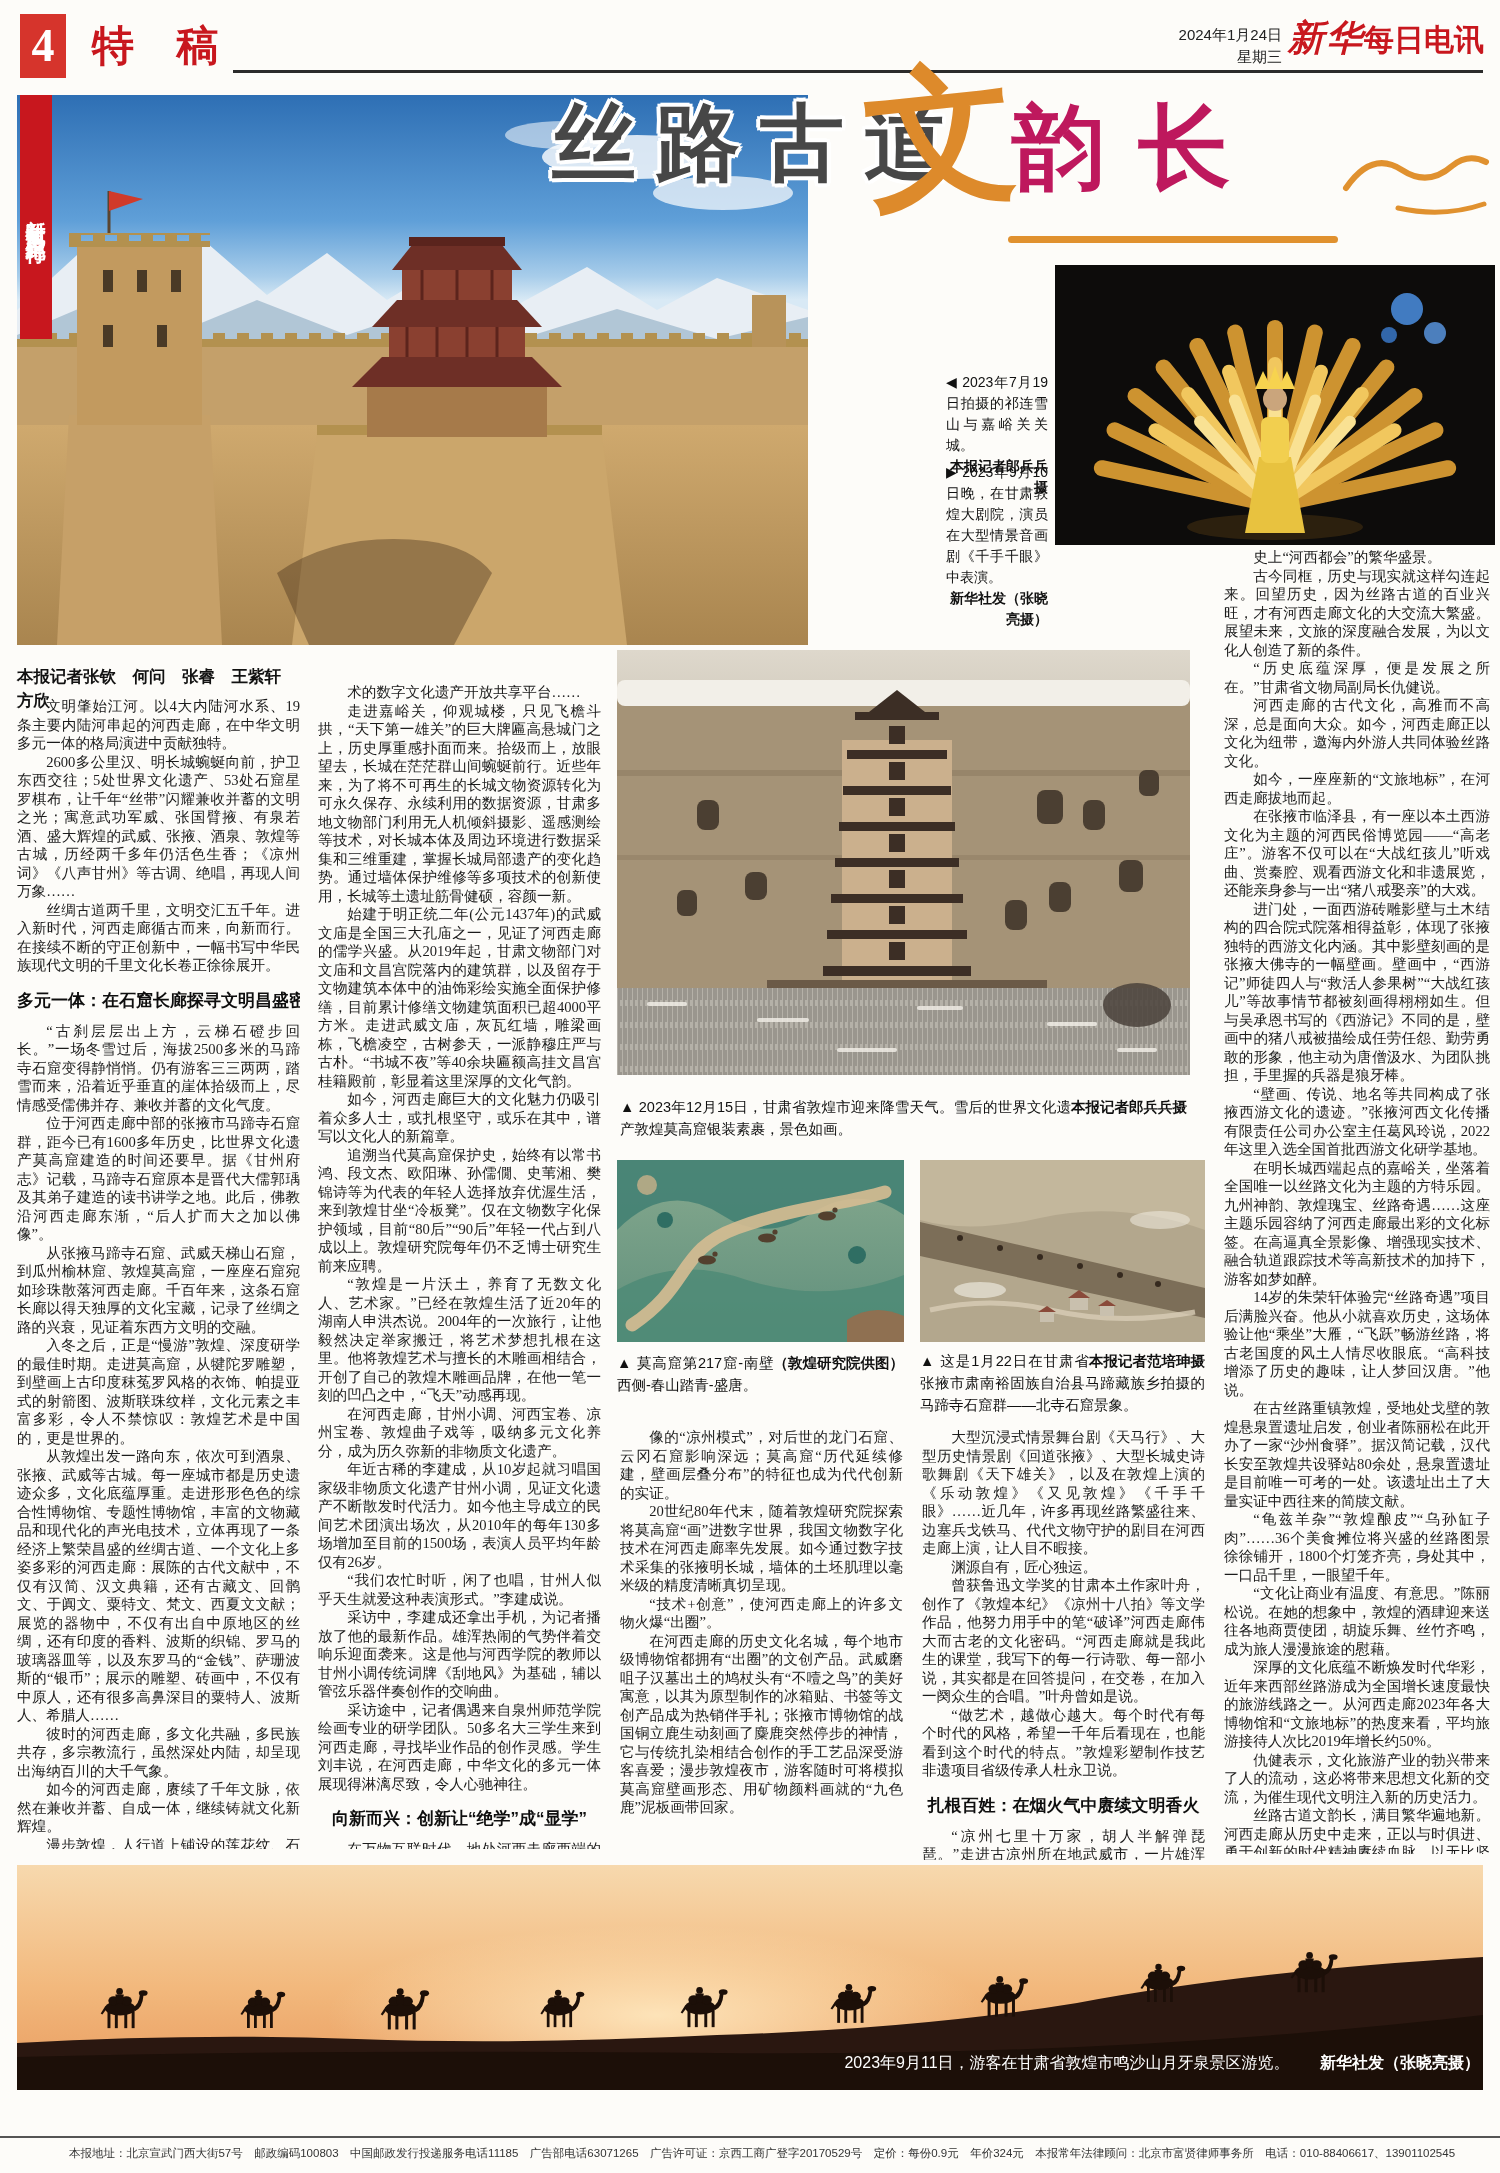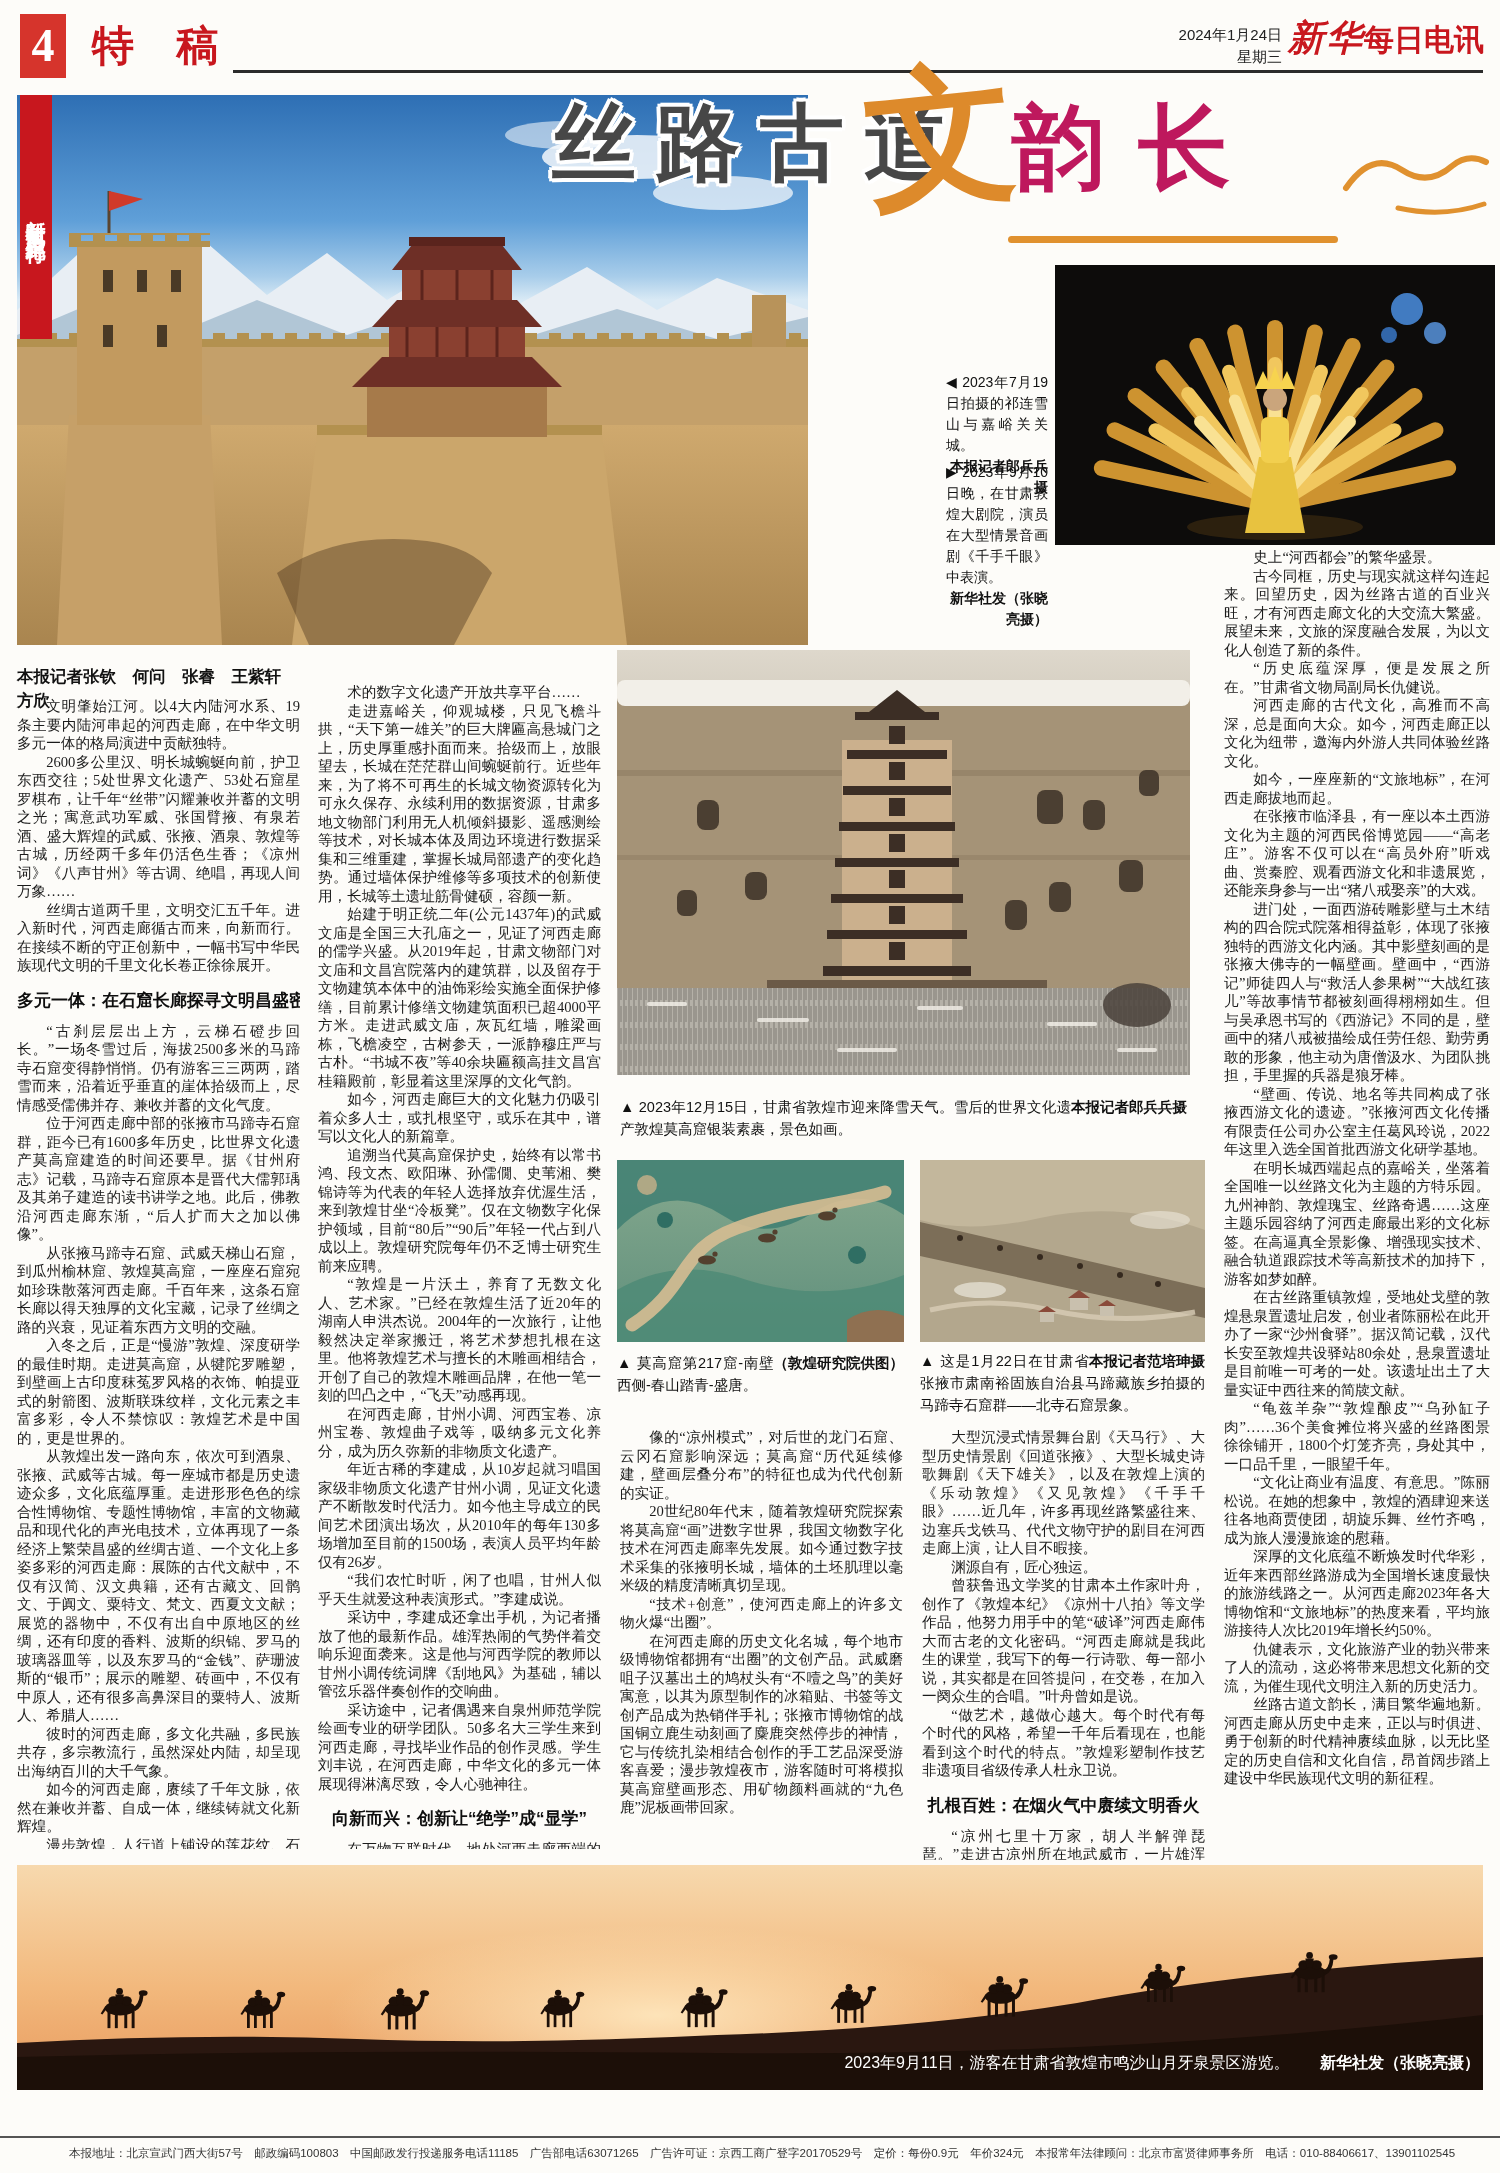--- a/index.html
+++ b/index.html
@@ -240,24 +240,25 @@
       <p>“做艺术，越做心越大。每个时代有每个时代的风格，希望一千年后看现在，也能看到这个时代的特点。”敦煌彩塑制作技艺非遗项目省级传承人杜永卫说。</p>
       <h3>扎根百姓：在烟火气中赓续文明香火</h3>
       <p>“凉州七里十万家，胡人半解弹琵琶。”走进古凉州所在地武威市，一片雄浑古拙的汉风建筑群架起“时空通道”，让游客们体验古人参加宴席、观看乐舞、品葡萄美酒的生活，遥想历</p>
     </div>
   <div class="abs col c5">
       <p>史上“河西都会”的繁华盛景。</p>
       <p>古今同框，历史与现实就这样勾连起来。回望历史，因为丝路古道的百业兴旺，才有河西走廊文化的大交流大繁盛。展望未来，文旅的深度融合发展，为以文化人创造了新的条件。</p>
       <p>“历史底蕴深厚，便是发展之所在。”甘肃省文物局副局长仇健说。</p>
       <p>河西走廊的古代文化，高雅而不高深，总是面向大众。如今，河西走廊正以文化为纽带，邀海内外游人共同体验丝路文化。</p>
       <p>如今，一座座新的“文旅地标”，在河西走廊拔地而起。</p>
-      <p>在张掖市临泽县，有一座以本土西游文化为主题的河西民俗博览园——“高老庄”。游客不仅可以在“高员外府”听戏曲、赏秦腔、观看西游文化和非遗展览，还能亲身参与一出“猪八戒娶亲”的大戏。</p>
+      <p>在张掖市临泽县，有一座以本土西游文化为主题的河西民俗博览园——“高老庄”。游客不仅可以在“大战红孩儿”听戏曲、赏秦腔、观看西游文化和非遗展览，还能亲身参与一出“猪八戒娶亲”的大戏。</p>
       <p>进门处，一面西游砖雕影壁与土木结构的四合院式院落相得益彰，体现了张掖独特的西游文化内涵。其中影壁刻画的是张掖大佛寺的一幅壁画。壁画中，“西游记”师徒四人与“救活人参果树”“大战红孩儿”等故事情节都被刻画得栩栩如生。但与吴承恩书写的《西游记》不同的是，壁画中的猪八戒被描绘成任劳任怨、勤劳勇敢的形象，他主动为唐僧汲水、为团队挑担，手里握的兵器是狼牙棒。</p>
       <p>“壁画、传说、地名等共同构成了张掖西游文化的遗迹。”张掖河西文化传播有限责任公司办公室主任葛风玲说，2022年这里入选全国首批西游文化研学基地。</p>
       <p>在明长城西端起点的嘉峪关，坐落着全国唯一以丝路文化为主题的方特乐园。九州神韵、敦煌瑰宝、丝路奇遇……这座主题乐园容纳了河西走廊最出彩的文化标签。在高逼真全景影像、增强现实技术、融合轨道跟踪技术等高新技术的加持下，游客如梦如醉。</p>
+      <p>14岁的朱荣轩体验完“丝路奇遇”项目后满脸兴奋。他从小就喜欢历史，这场体验让他“乘坐”大雁，“飞跃”畅游丝路，将古老国度的风土人情尽收眼底。“高科技增添了历史的趣味，让人梦回汉唐。”他说。</p>
       <p>在古丝路重镇敦煌，受地处戈壁的敦煌悬泉置遗址启发，创业者陈丽松在此开办了一家“沙州食驿”。据汉简记载，汉代长安至敦煌共设驿站80余处，悬泉置遗址是目前唯一可考的一处。该遗址出土了大量实证中西往来的简牍文献。</p>
       <p>“龟兹羊杂”“敦煌酿皮”“乌孙缸子肉”……36个美食摊位将兴盛的丝路图景徐徐铺开，1800个灯笼齐亮，身处其中，一口品千里，一眼望千年。</p>
       <p>“文化让商业有温度、有意思。”陈丽松说。在她的想象中，敦煌的酒肆迎来送往各地商贾使团，胡旋乐舞、丝竹齐鸣，成为旅人漫漫旅途的慰藉。</p>
       <p>深厚的文化底蕴不断焕发时代华彩，近年来西部丝路游成为全国增长速度最快的旅游线路之一。从河西走廊2023年各大博物馆和“文旅地标”的热度来看，平均旅游接待人次比2019年增长约50%。</p>
       <p>仇健表示，文化旅游产业的勃兴带来了人的流动，这必将带来思想文化新的交流，为催生现代文明注入新的历史活力。</p>
       <p>丝路古道文韵长，满目繁华遍地新。河西走廊从历史中走来，正以与时俱进、勇于创新的时代精神赓续血脉，以无比坚定的历史自信和文化自信，昂首阔步踏上建设中华民族现代文明的新征程。</p>
     </div>
 
   <svg class="abs ph photo-mogao" width="573" height="425" viewBox="0 0 573 425">
     <defs>

